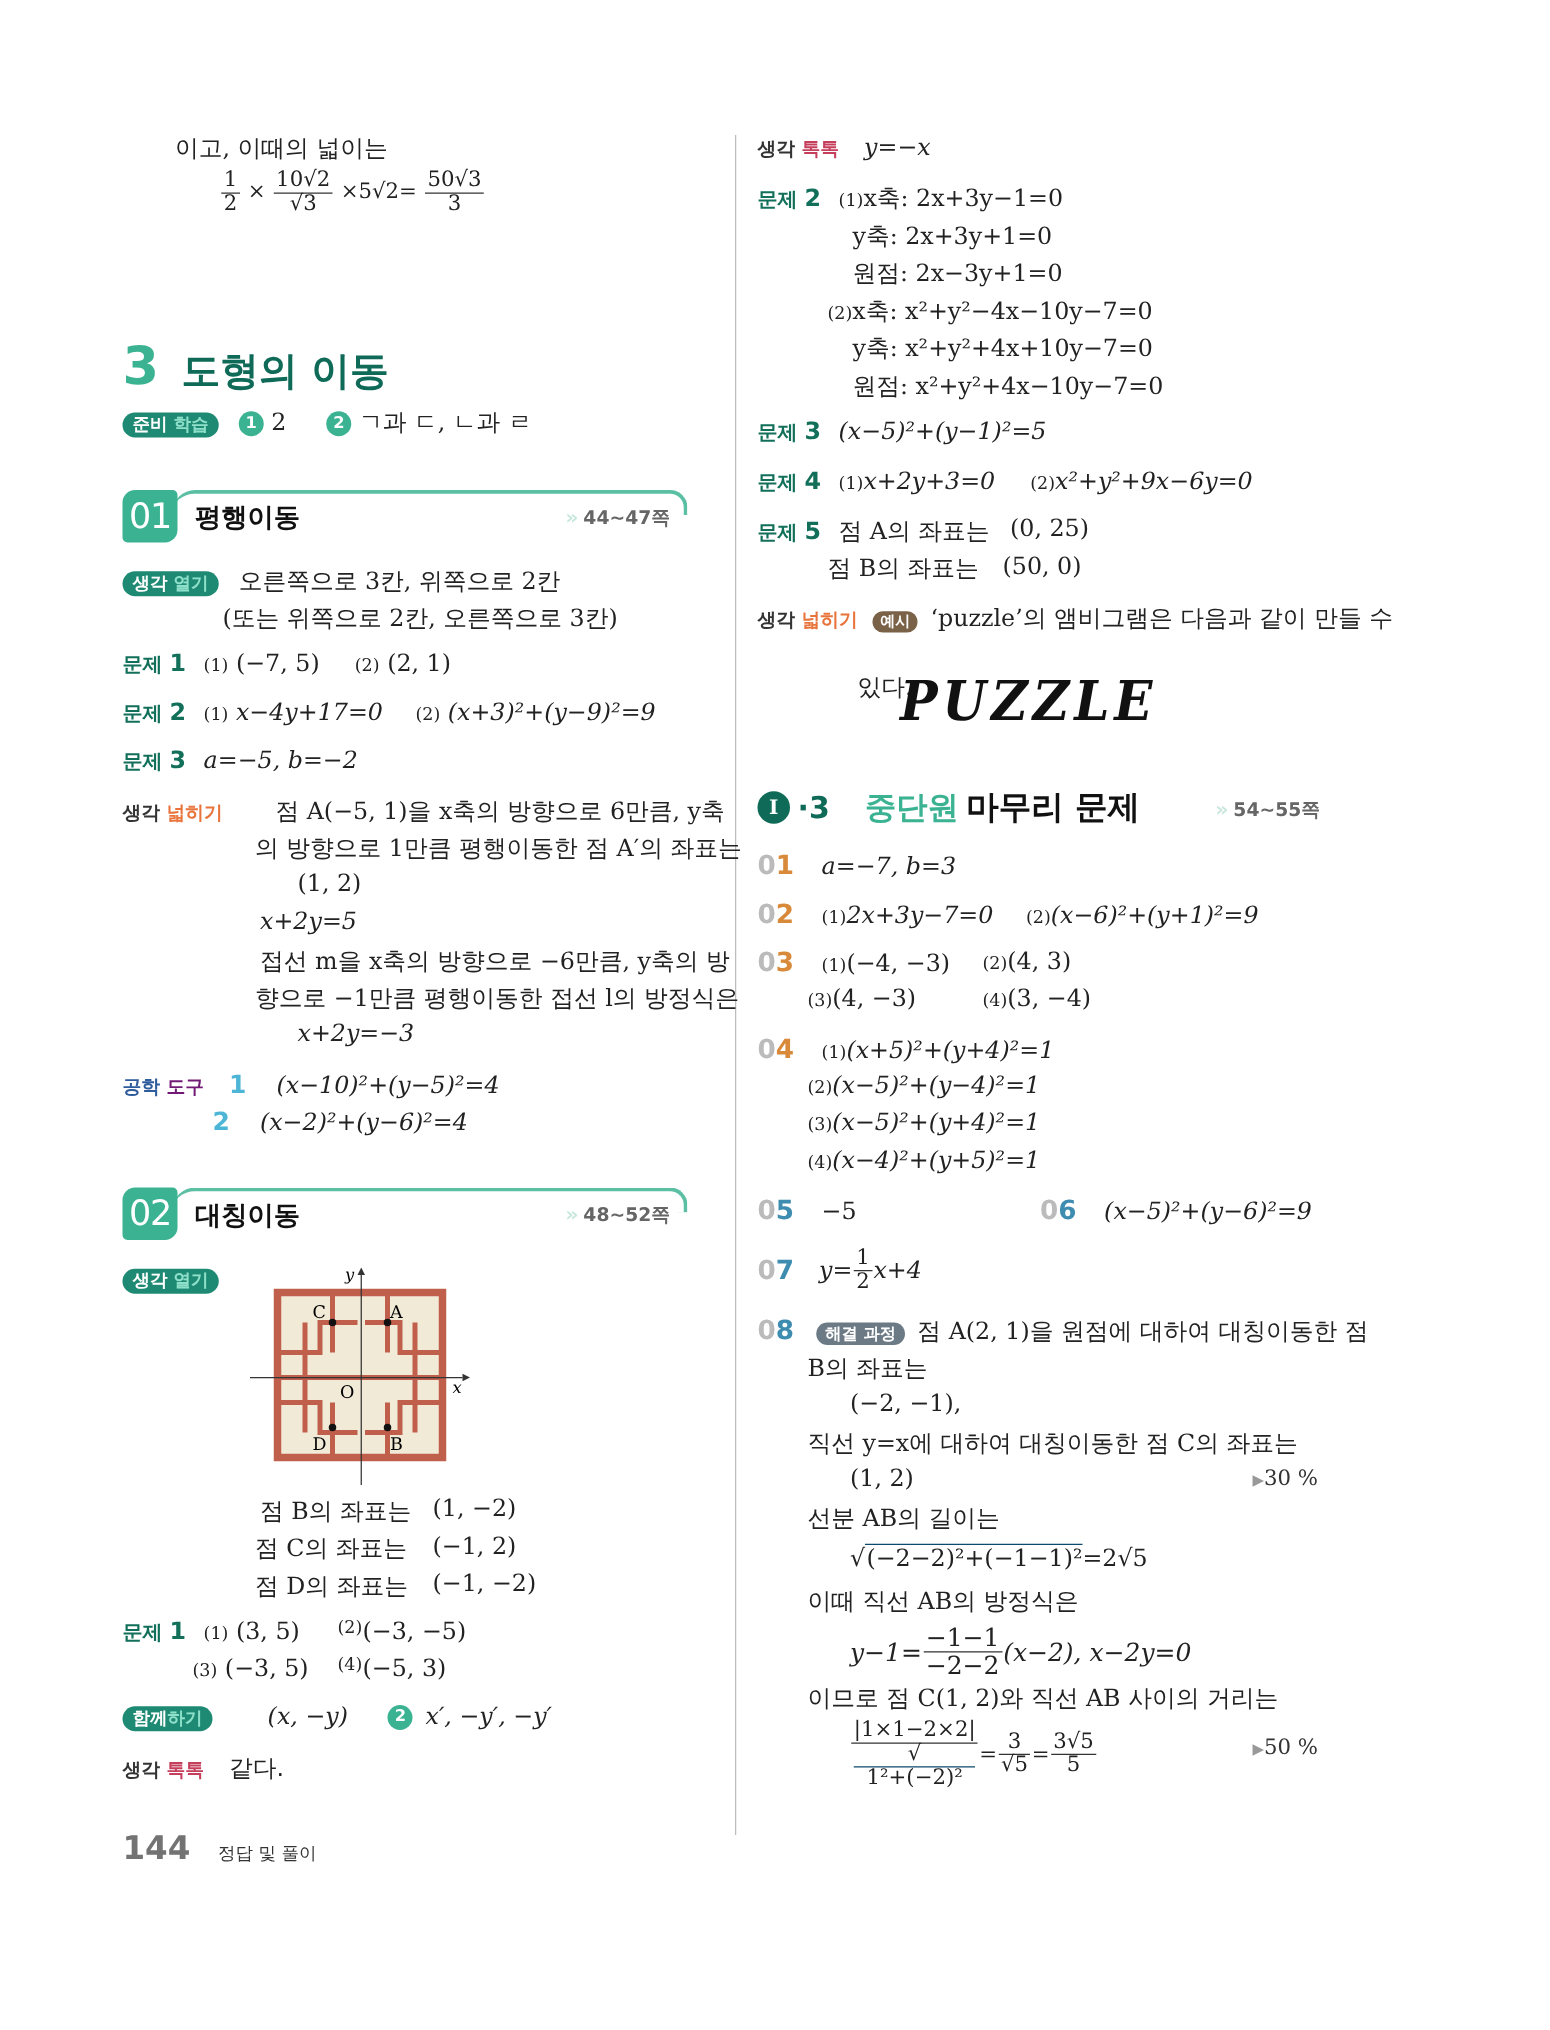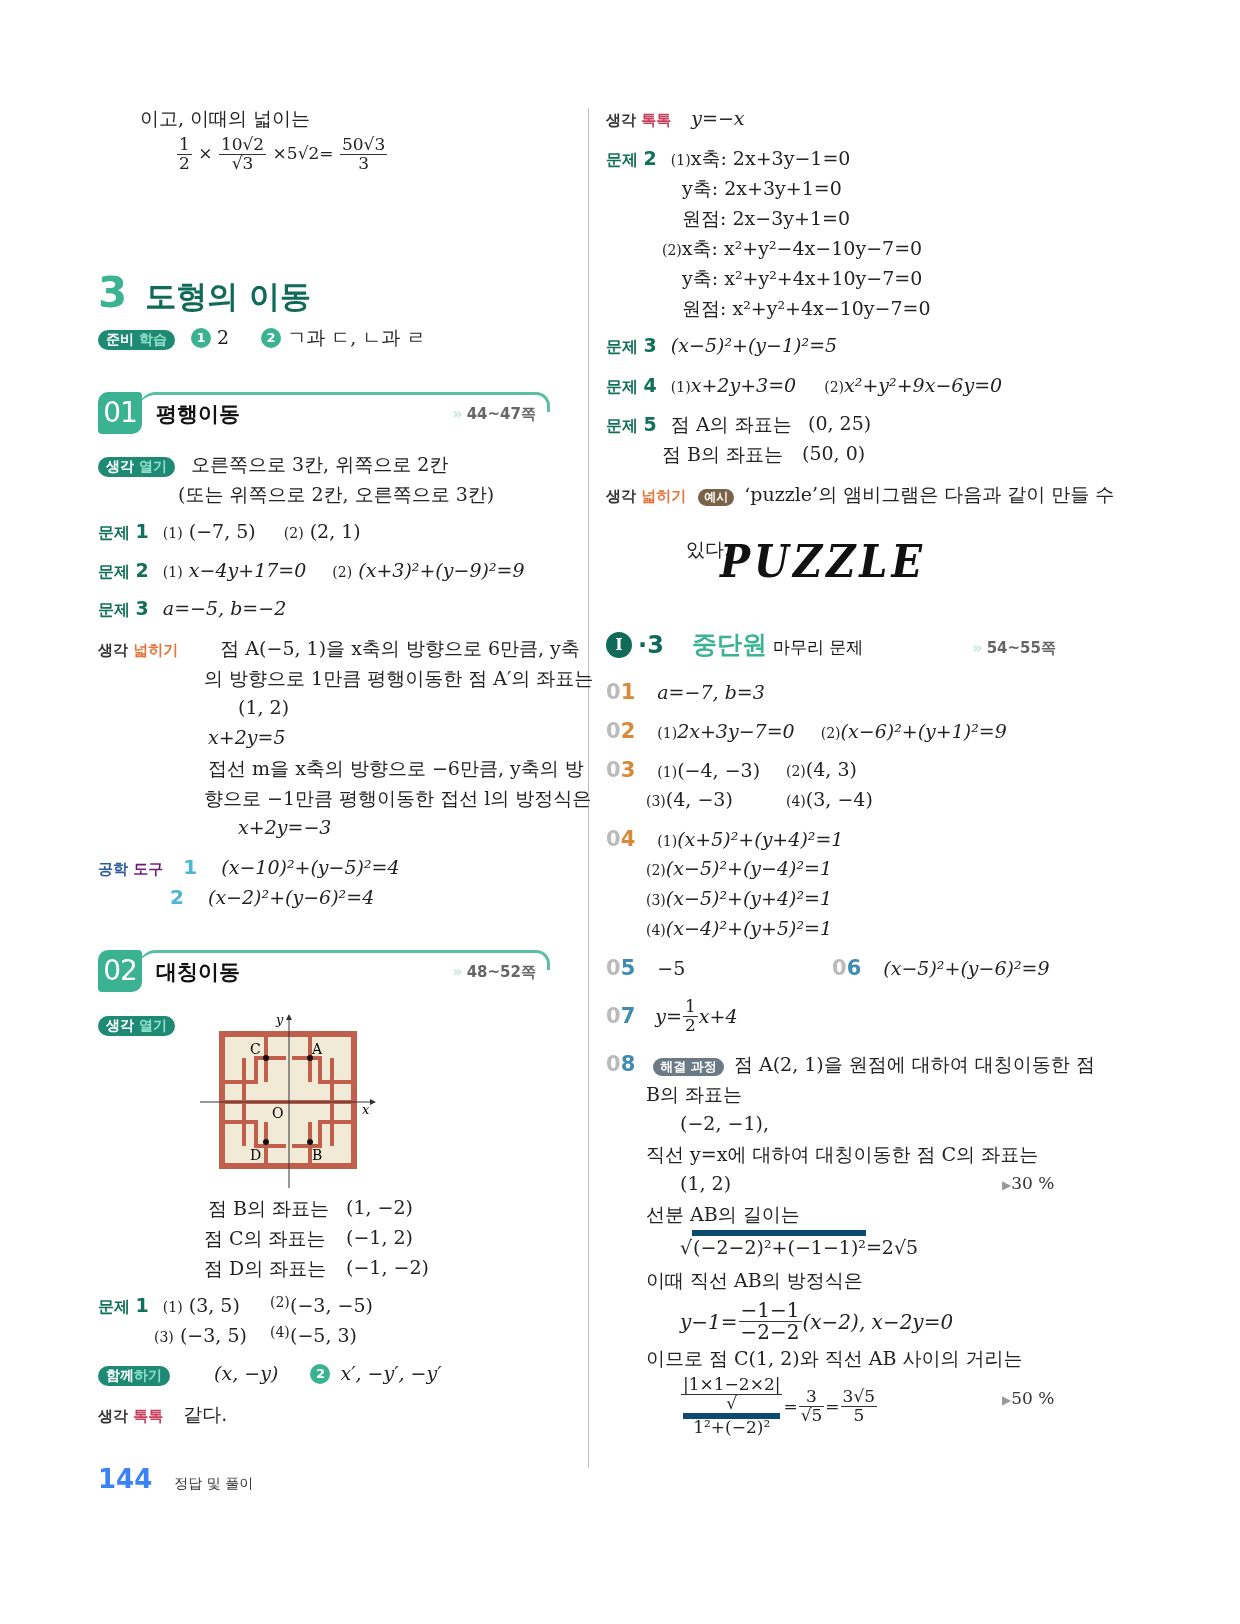--- a/index.html
+++ b/index.html
@@ -40,33 +40,33 @@
   .sec-header { position: absolute; height: 46px; }
   .sec-header .box { position: absolute; left: 0; top: 0; width: 44px; height: 42px; background: #3bb392; border-radius: 10px 4px 10px 4px; color: #fff; font-family: "DejaVu Sans", sans-serif; font-size: 28px; text-align: center; line-height: 42px; letter-spacing: -1px; }
   .sec-header .line { position: absolute; left: 40px; top: 0; right: 0; height: 20px; border-top: 3px solid #5bbfa4; border-right: 3px solid #5bbfa4; border-top-left-radius: 18px; border-top-right-radius: 14px; }
   .sec-header .title { position: absolute; left: 58px; top: 8px; font-family: "DejaVu Sans", sans-serif; font-weight: bold; font-size: 21px; color: #111; }
   .sec-header .pages { position: absolute; right: 14px; top: 12px; font-family: "DejaVu Sans", sans-serif; font-weight: bold; font-size: 15px; color: #666; }
   .chev { color: #c9e7dc; font-size: 16px; margin-right: 4px; }
 
   .frac { display: inline-block; vertical-align: middle; text-align: center; line-height: 1.05; margin: 0 1px; }
   .frac span { display: block; padding: 0 2px; }
   .frac .num { border-bottom: 1px solid #333; }
-  .sqrt { border-top: 6px solid #0c4a6e; padding-left: 1px; }
+  .sqrt { border-top: 1px solid #0c4a6e; padding-left: 1px; }
 
   .mid-num { font-family: "DejaVu Sans", sans-serif; font-weight: bold; font-size: 21px; }
   .mid-num .g { color: #bbb; }
   .mid-num .o { color: #d88a3a; }
   .mid-num .bl { color: #3e8db0; }
 
   .pct { font-family: "DejaVu Serif", serif; font-size: 17px; color: #333; }
   .pct .tri { color: #999; font-size: 12px; }
 
   .puzzle { font-family: "DejaVu Serif", serif; font-weight: bold; font-size: 40px; letter-spacing: 4px; color: #111; font-style: italic; transform: scaleY(1.1); }
 
-  .footer-num { font-family: "DejaVu Sans", sans-serif; font-weight: bold; font-size: 26px; color: #3b82f6; }
+  .footer-num { font-family: "DejaVu Sans", sans-serif; font-weight: bold; font-size: 26px; color: #737373; }
   .footer-lbl { font-family: "DejaVu Sans", sans-serif; font-size: 14px; color: #333; }
 </style>
 </head>
 <body>
 
 <div class="col-divider"></div>
 
 <div class="abs" style="left:140px;top:106px;">이고, 이때의 넓이는</div>
 <div class="abs math" style="left:176px;top:136px;font-size:17px;">
   <span class="frac"><span class="num">1</span><span>2</span></span>
@@ -271,21 +271,21 @@
   <span class="pill pill-brown" style="margin-left:6px;">예시</span>
   <span style="margin-left:4px;">‘puzzle’의 앰비그램은 다음과 같이 만들 수</span>
 </div>
 <div class="abs" style="left:686px;top:512px;margin-top:25px;">있다.</div>
 <div class="abs puzzle" style="left:720px;top:538px;">PUZZLE</div>
 
 <div class="abs" style="left:606px;top:628px;width:450px;height:40px;">
   <span style="display:inline-block;width:26px;height:26px;border-radius:50%;background:#0f6b58;color:#fff;text-align:center;line-height:26px;font-family:'DejaVu Serif',serif;font-weight:bold;font-size:16px;vertical-align:3px;">I</span>
   <span class="sans" style="color:#0f6b58;font-weight:bold;font-size:24px;">·3</span>
   <span class="sans" style="color:#3bb392;font-weight:bold;font-size:25px;margin-left:22px;">중단원</span>
-  <span class="sans" style="color:#111;font-weight:normal;font-size:17px;margin-top:21px;">마무리 문제</span>
+  <span class="sans" style="color:#111;font-weight:bold;font-size:26px;margin-top:21px;">마무리 문제</span>
   <span class="sans" style="position:absolute;right:0;top:10px;font-weight:bold;font-size:15px;color:#666;"><span class="chev">»</span><span>54~55쪽</span></span>
 </div>
 
 <div class="abs" style="left:606px;top:680px;">
   <span class="mid-num"><span class="g">0</span><span class="o">1</span></span>
   <span class="it" style="margin-left:16px;">a=−7, b=3</span>
 </div>
 <div class="abs" style="left:606px;top:719px;">
   <span class="mid-num"><span class="g">0</span><span class="o">2</span></span>
   <span class="small-num" style="margin-left:16px;">(1)</span><span class="it">2x+3y−7=0</span>

